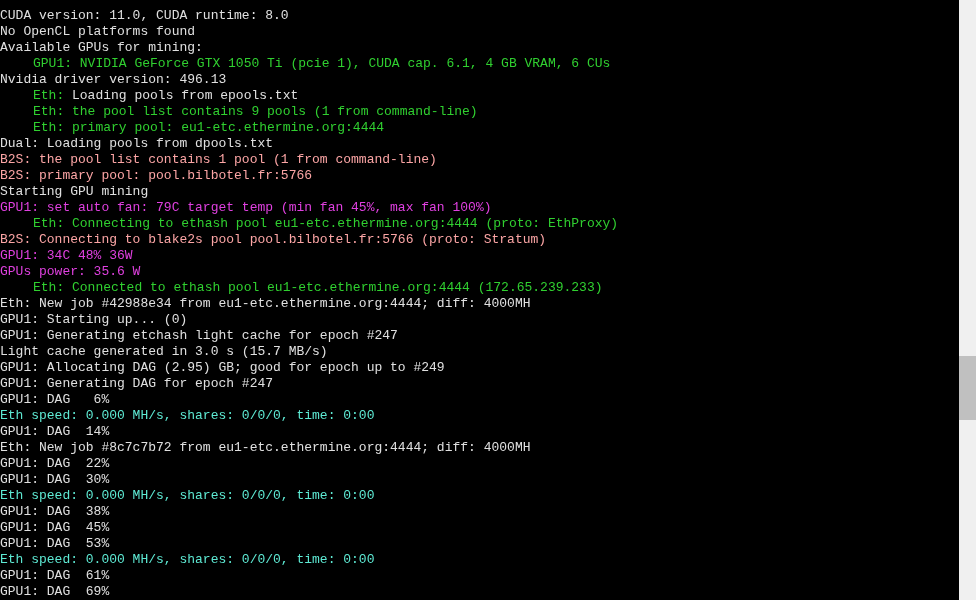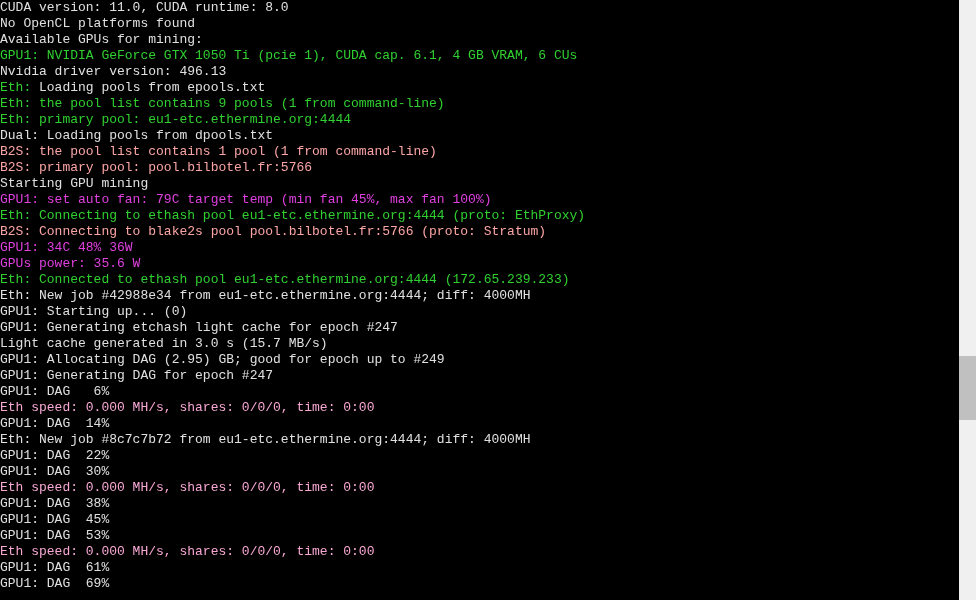--- a/index.html
+++ b/index.html
@@ -9,31 +9,31 @@
       background: #000;
       font-family: "Consolas", "Courier New", monospace;
       font-size: 13px;
       line-height: 16px;
       overflow: hidden;
       color: #e0e0e0;
     }
     .terminal {
       width: 100%;
       height: 100%;
-      padding: 0 0 0 0;
+      padding: 8px 0 0 0;
       white-space: pre;
       overflow-y: auto;
       position: relative;
     }
     .line { display: block; }
     .c-white { color: #e0e0e0; }
-    .c-green { color: #30d030; }
+    .c-green { color: #30d030; margin-left: 33px; }
     .c-yellow { color: #fca5a5; }
     .c-magenta { color: #e040e0; text-align: right; }
-    .c-cyan { color: #f9a8d4; }
+    .c-cyan { color: #5eead4; }
     .scrollbar {
       position: absolute;
       right: 0;
       top: 0;
       width: 17px;
       height: 100%;
       background: #f0f0f0;
     }
     .scrollbar-thumb {
       position: absolute;

